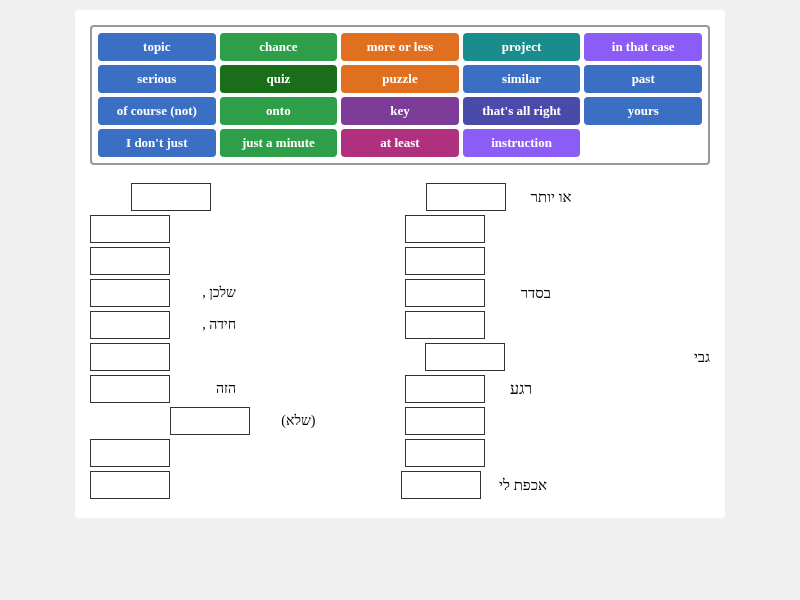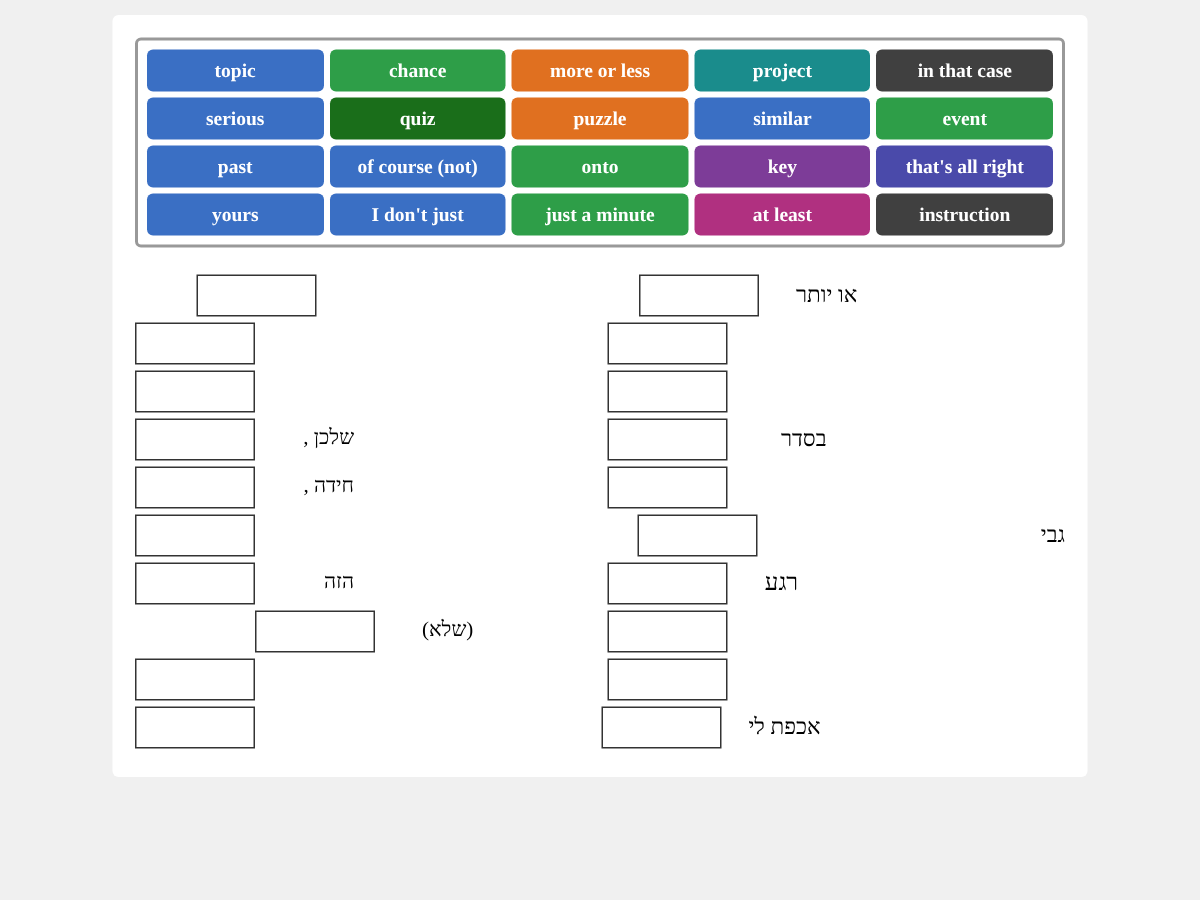--- a/index.html
+++ b/index.html
@@ -37,21 +37,21 @@
       font-weight: bold;
       text-align: center;
       padding: 6px 4px;
       border-radius: 4px;
       cursor: pointer;
     }
     .tile-blue    { background: #3a6fc4; }
     .tile-green   { background: #2e9e48; }
     .tile-orange  { background: #e07020; }
     .tile-teal    { background: #1a8c8c; }
-    .tile-red     { background: #404040; }
+    .tile-red     { background: #8b5cf6; }
     .tile-purple  { background: #7d3c98; }
     .tile-indigo  { background: #4a4aaa; }
     .tile-magenta { background: #b03080; }
     .tile-darkgreen { background: #1a6e1a; }
     .answer-box {
       width: 80px;
       height: 28px;
       border: 1.5px solid #333;
       background: white;
       display: inline-block;
@@ -65,21 +65,20 @@
   <div class="word-bank">
   <div class="word-tile tile-blue">topic</div>
       <div class="word-tile tile-green">chance</div>
       <div class="word-tile tile-orange">more or less</div>
       <div class="word-tile tile-teal">project</div>
       <div class="word-tile tile-red">in that case</div>
       <div class="word-tile tile-blue">serious</div>
       <div class="word-tile tile-darkgreen">quiz</div>
       <div class="word-tile tile-orange">puzzle</div>
       <div class="word-tile tile-blue">similar</div>
-      <div class="word-tile tile-green">event</div>
       <div class="word-tile tile-blue">past</div>
       <div class="word-tile tile-blue">of course (not)</div>
       <div class="word-tile tile-green">onto</div>
       <div class="word-tile tile-purple">key</div>
       <div class="word-tile tile-indigo">that's all right</div>
       <div class="word-tile tile-blue">yours</div>
       <div class="word-tile tile-blue">I don't just</div>
       <div class="word-tile tile-green">just a minute</div>
       <div class="word-tile tile-magenta">at least</div>
       <div class="word-tile tile-red">instruction</div>

